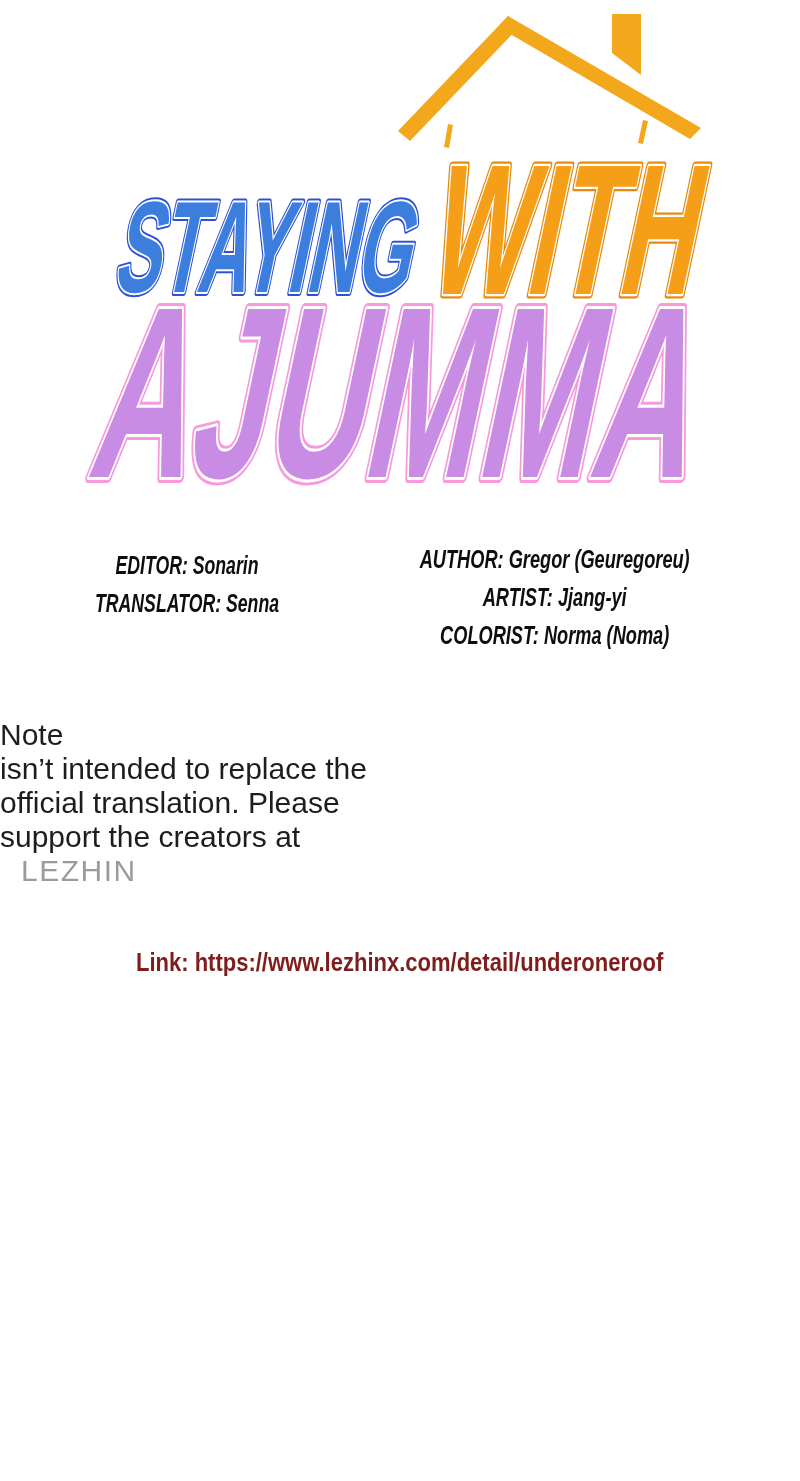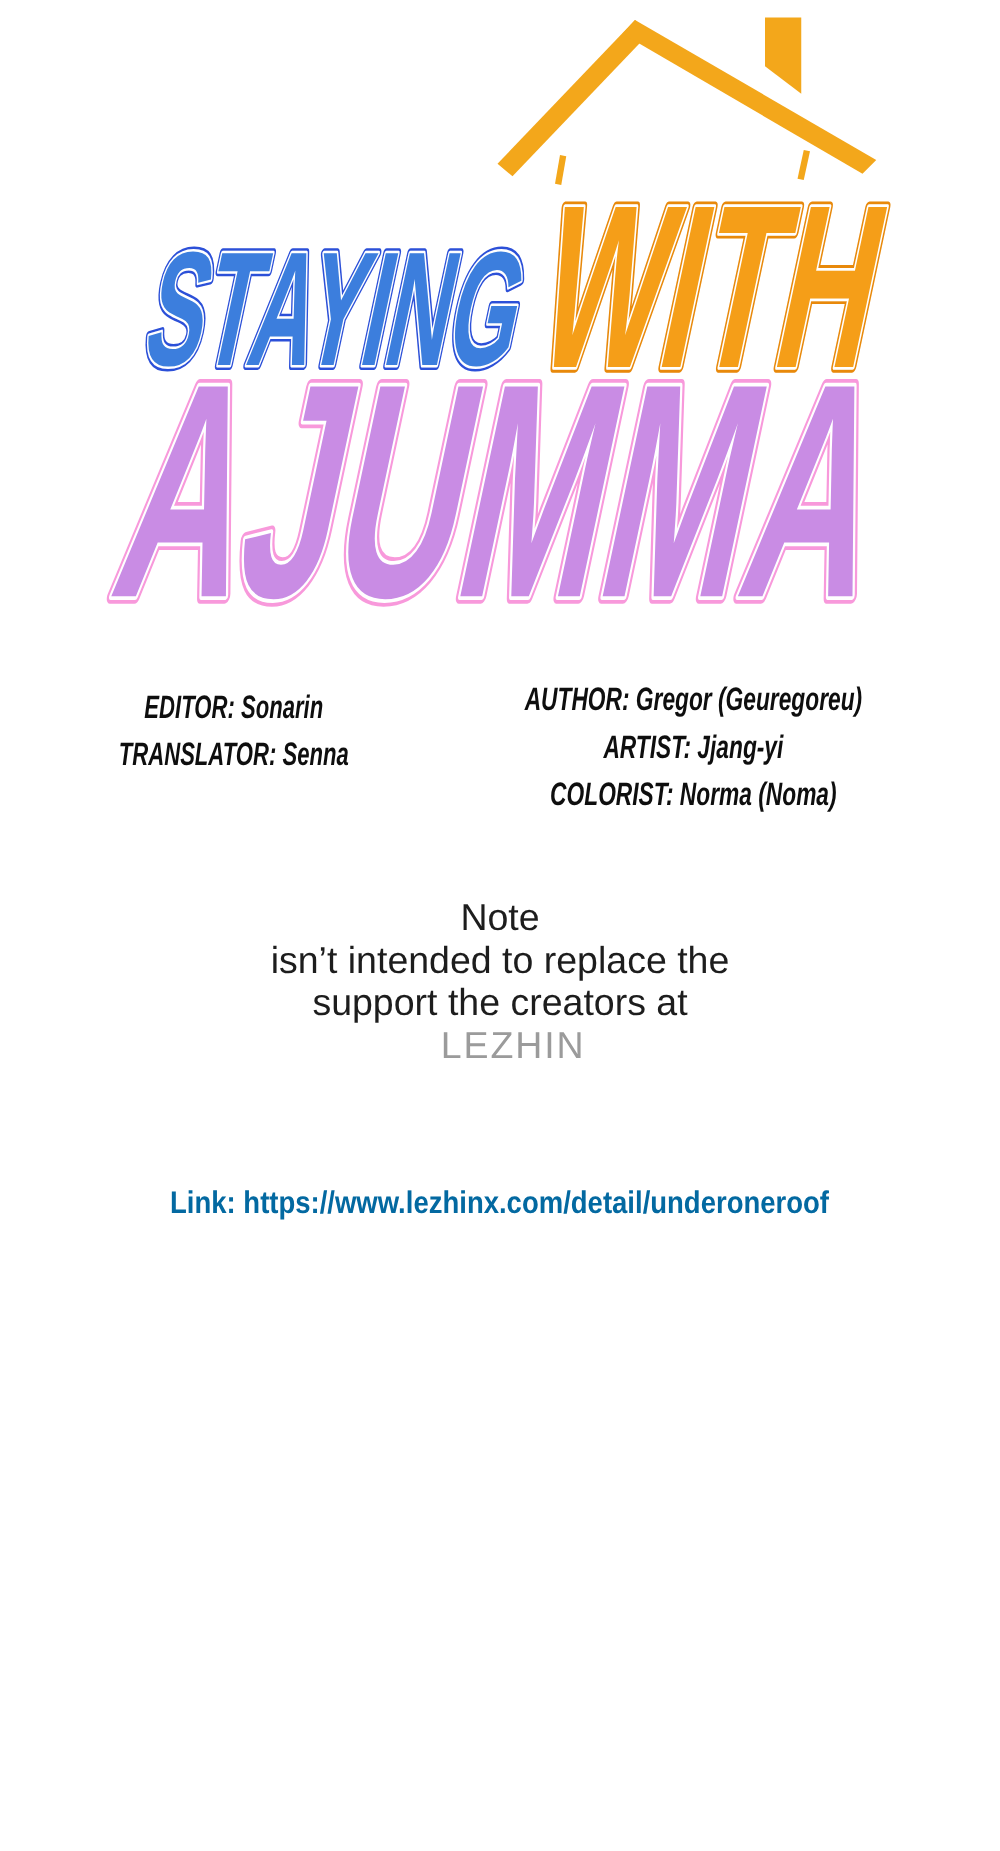--- a/index.html
+++ b/index.html
@@ -17,29 +17,29 @@
   .credits-left{position:absolute;left:95px;top:546px;text-align:center;}
   .credits-right{position:absolute;right:110px;top:540px;text-align:center;}
   .credit-line{
     font-weight:bold;font-style:italic;font-size:26px;line-height:38px;
     color:#0e0e0e;white-space:nowrap;
   }
   .credits-left .credit-line{transform:scaleX(0.68);transform-origin:0 50%;}
   .credits-right .credit-line{transform:scaleX(0.70);transform-origin:100% 50%;}
   
   .note{
-    position:absolute;left:0;top:718px;width:800px;text-align:center;
+    position:absolute;left:0;top:718px;width:800px;
     font-size:30px;line-height:34px;color:#1d1d1d;
   }
   .note-heading{font-size:30px;}
   .publisher{color:#9b9b9b;letter-spacing:1.5px;padding-left:21px;}
   
   .link-line{
     position:absolute;left:0;top:948px;width:800px;text-align:center;
-    color:#0369a1;white-space:nowrap;
+    color:#7f1d1d;white-space:nowrap;
   }
   .link-inner{
     display:inline-block;transform:scaleX(0.88);transform-origin:50% 50%;
     font-weight:bold;font-size:25px;
   }
   .link-label{margin-right:7px;}
 </style>
 </head>
 <body>
 
@@ -77,20 +77,21 @@
 
 <div class="credits-right">
   <div class="credit-line">AUTHOR: Gregor (Geuregoreu)</div>
   <div class="credit-line">ARTIST: Jjang-yi</div>
   <div class="credit-line">COLORIST: Norma (Noma)</div>
 </div>
 
 <div class="note">
   <div class="note-heading">Note</div>
   <div class="note-line">isn’t intended to replace the</div>
+  <div class="note-line">official translation. Please</div>
   <div class="note-line">support the creators at</div>
   <div class="publisher">LEZHIN</div>
 </div>
 
 <div class="link-line">
   <span class="link-inner">
     <span class="link-label">Link:</span><span>https://www.lezhinx.com/detail/underoneroof</span>
   </span>
 </div>
 

